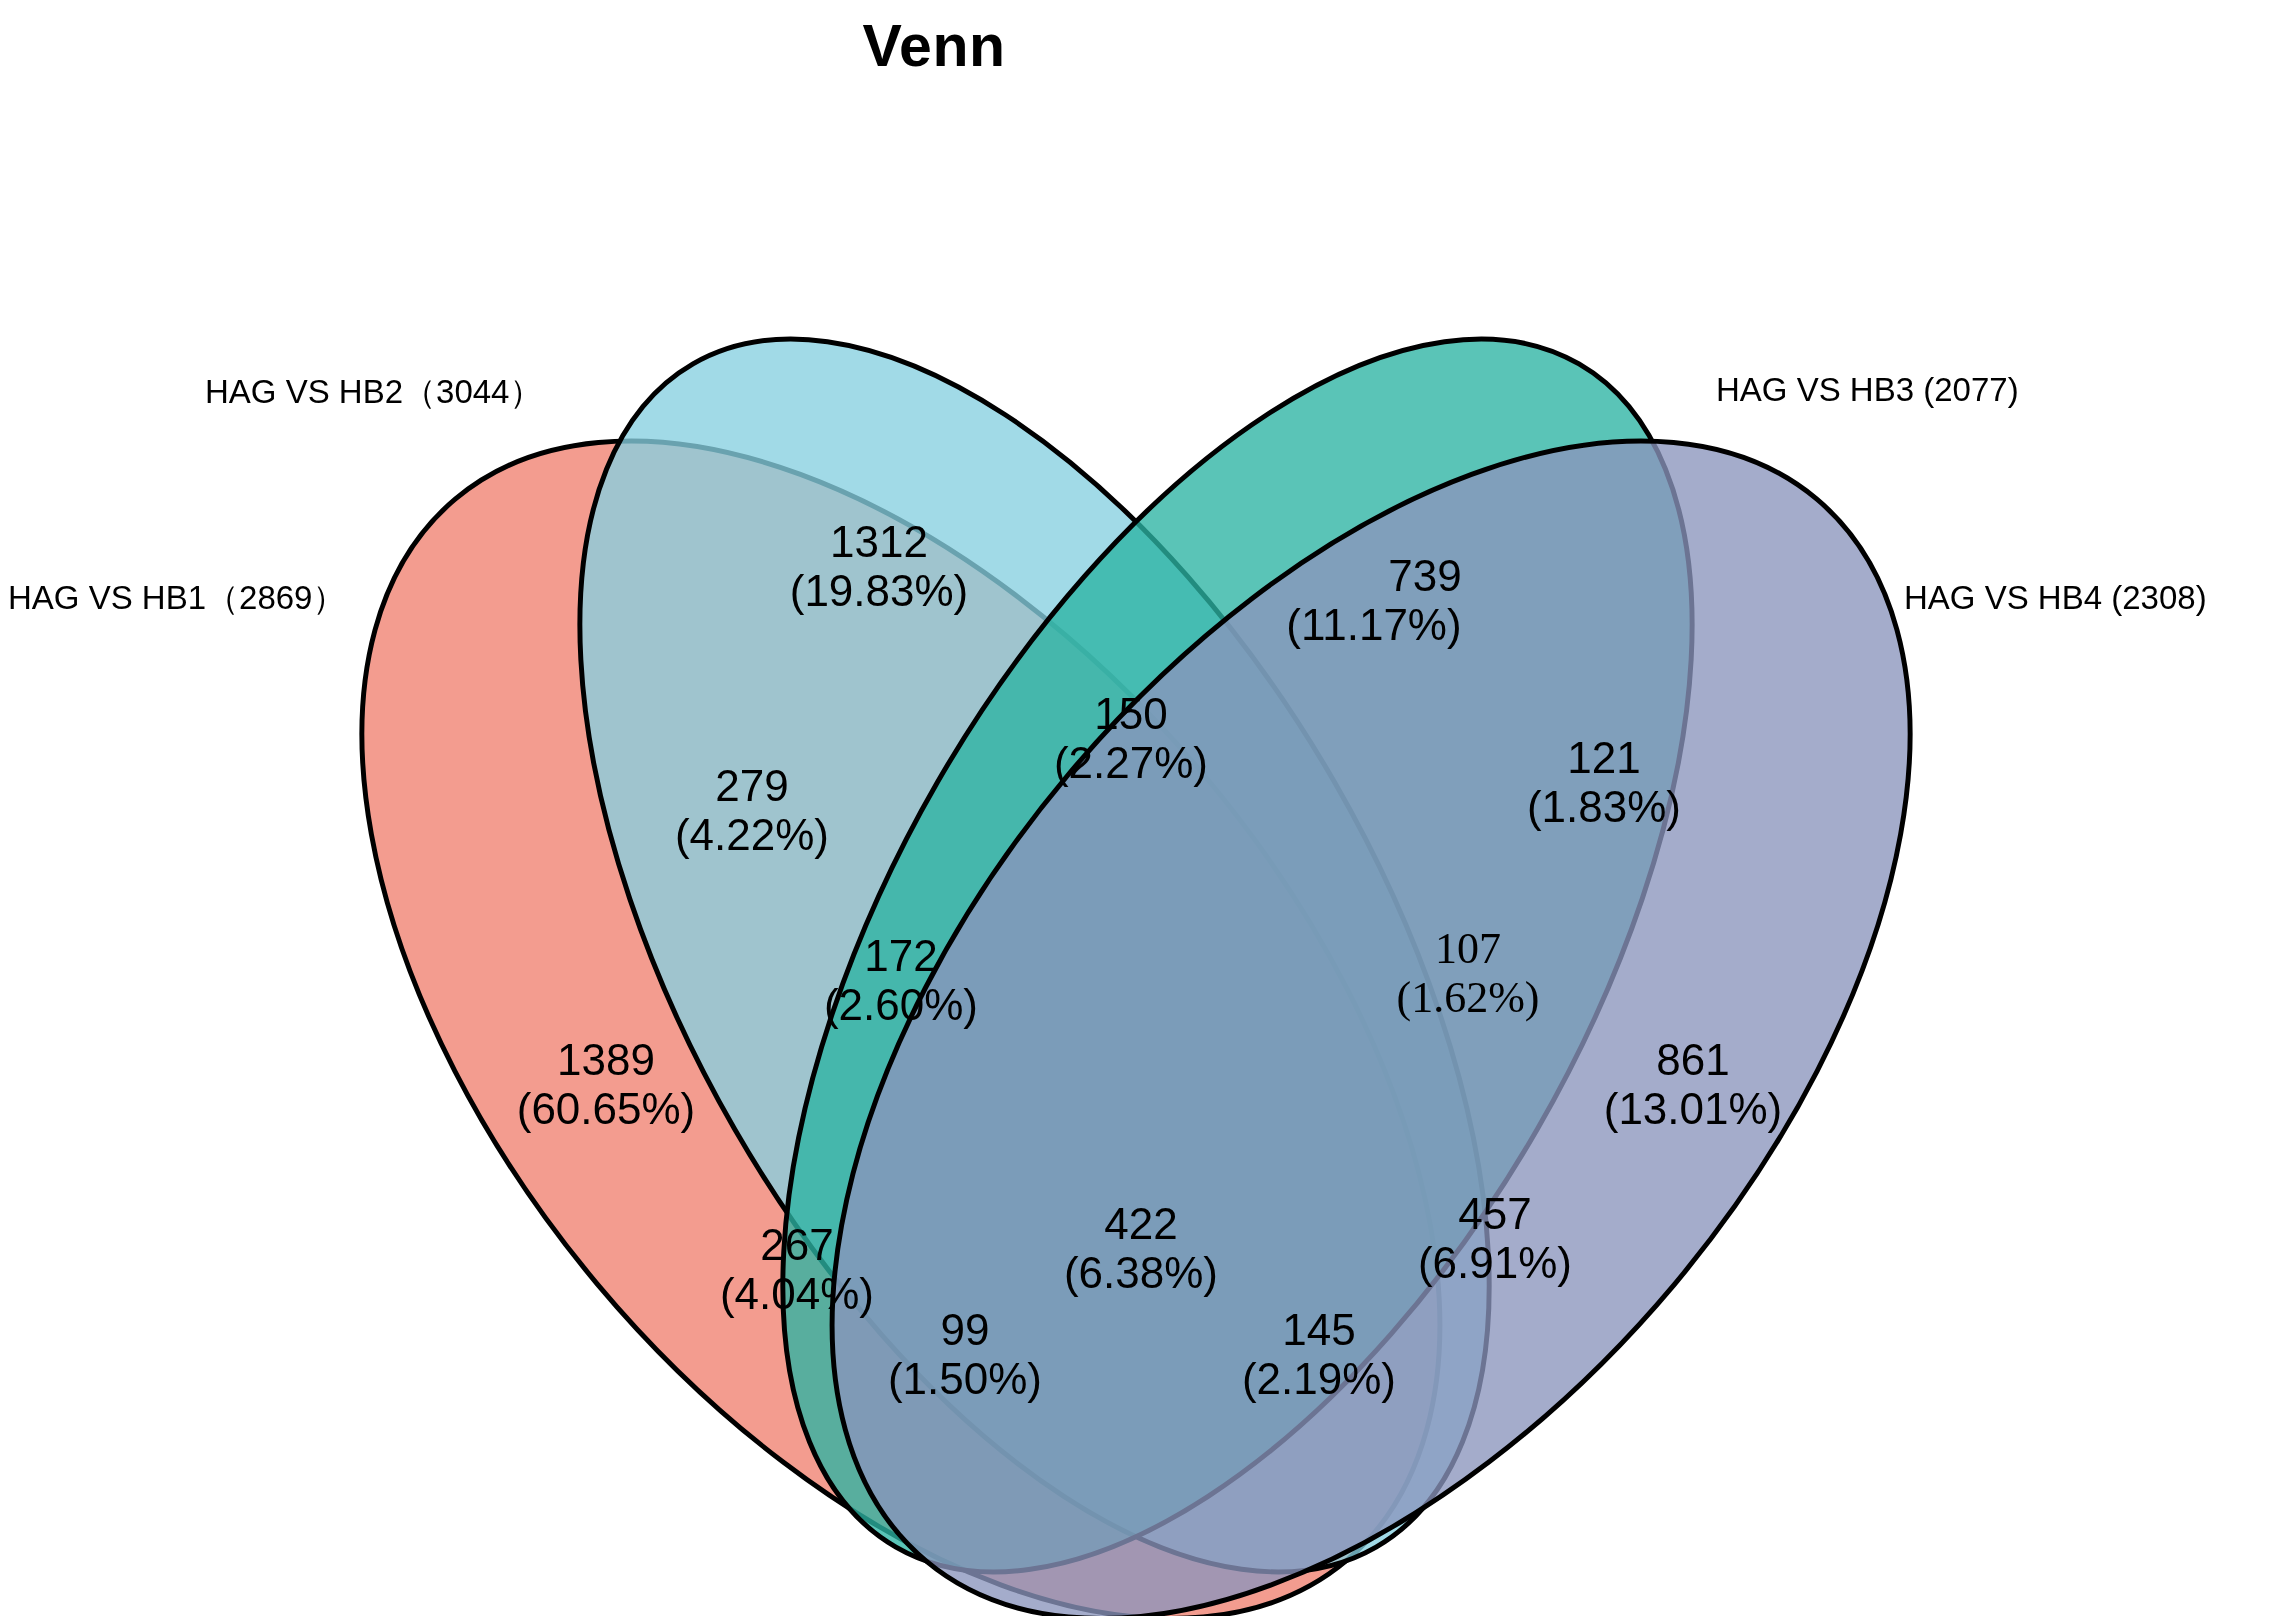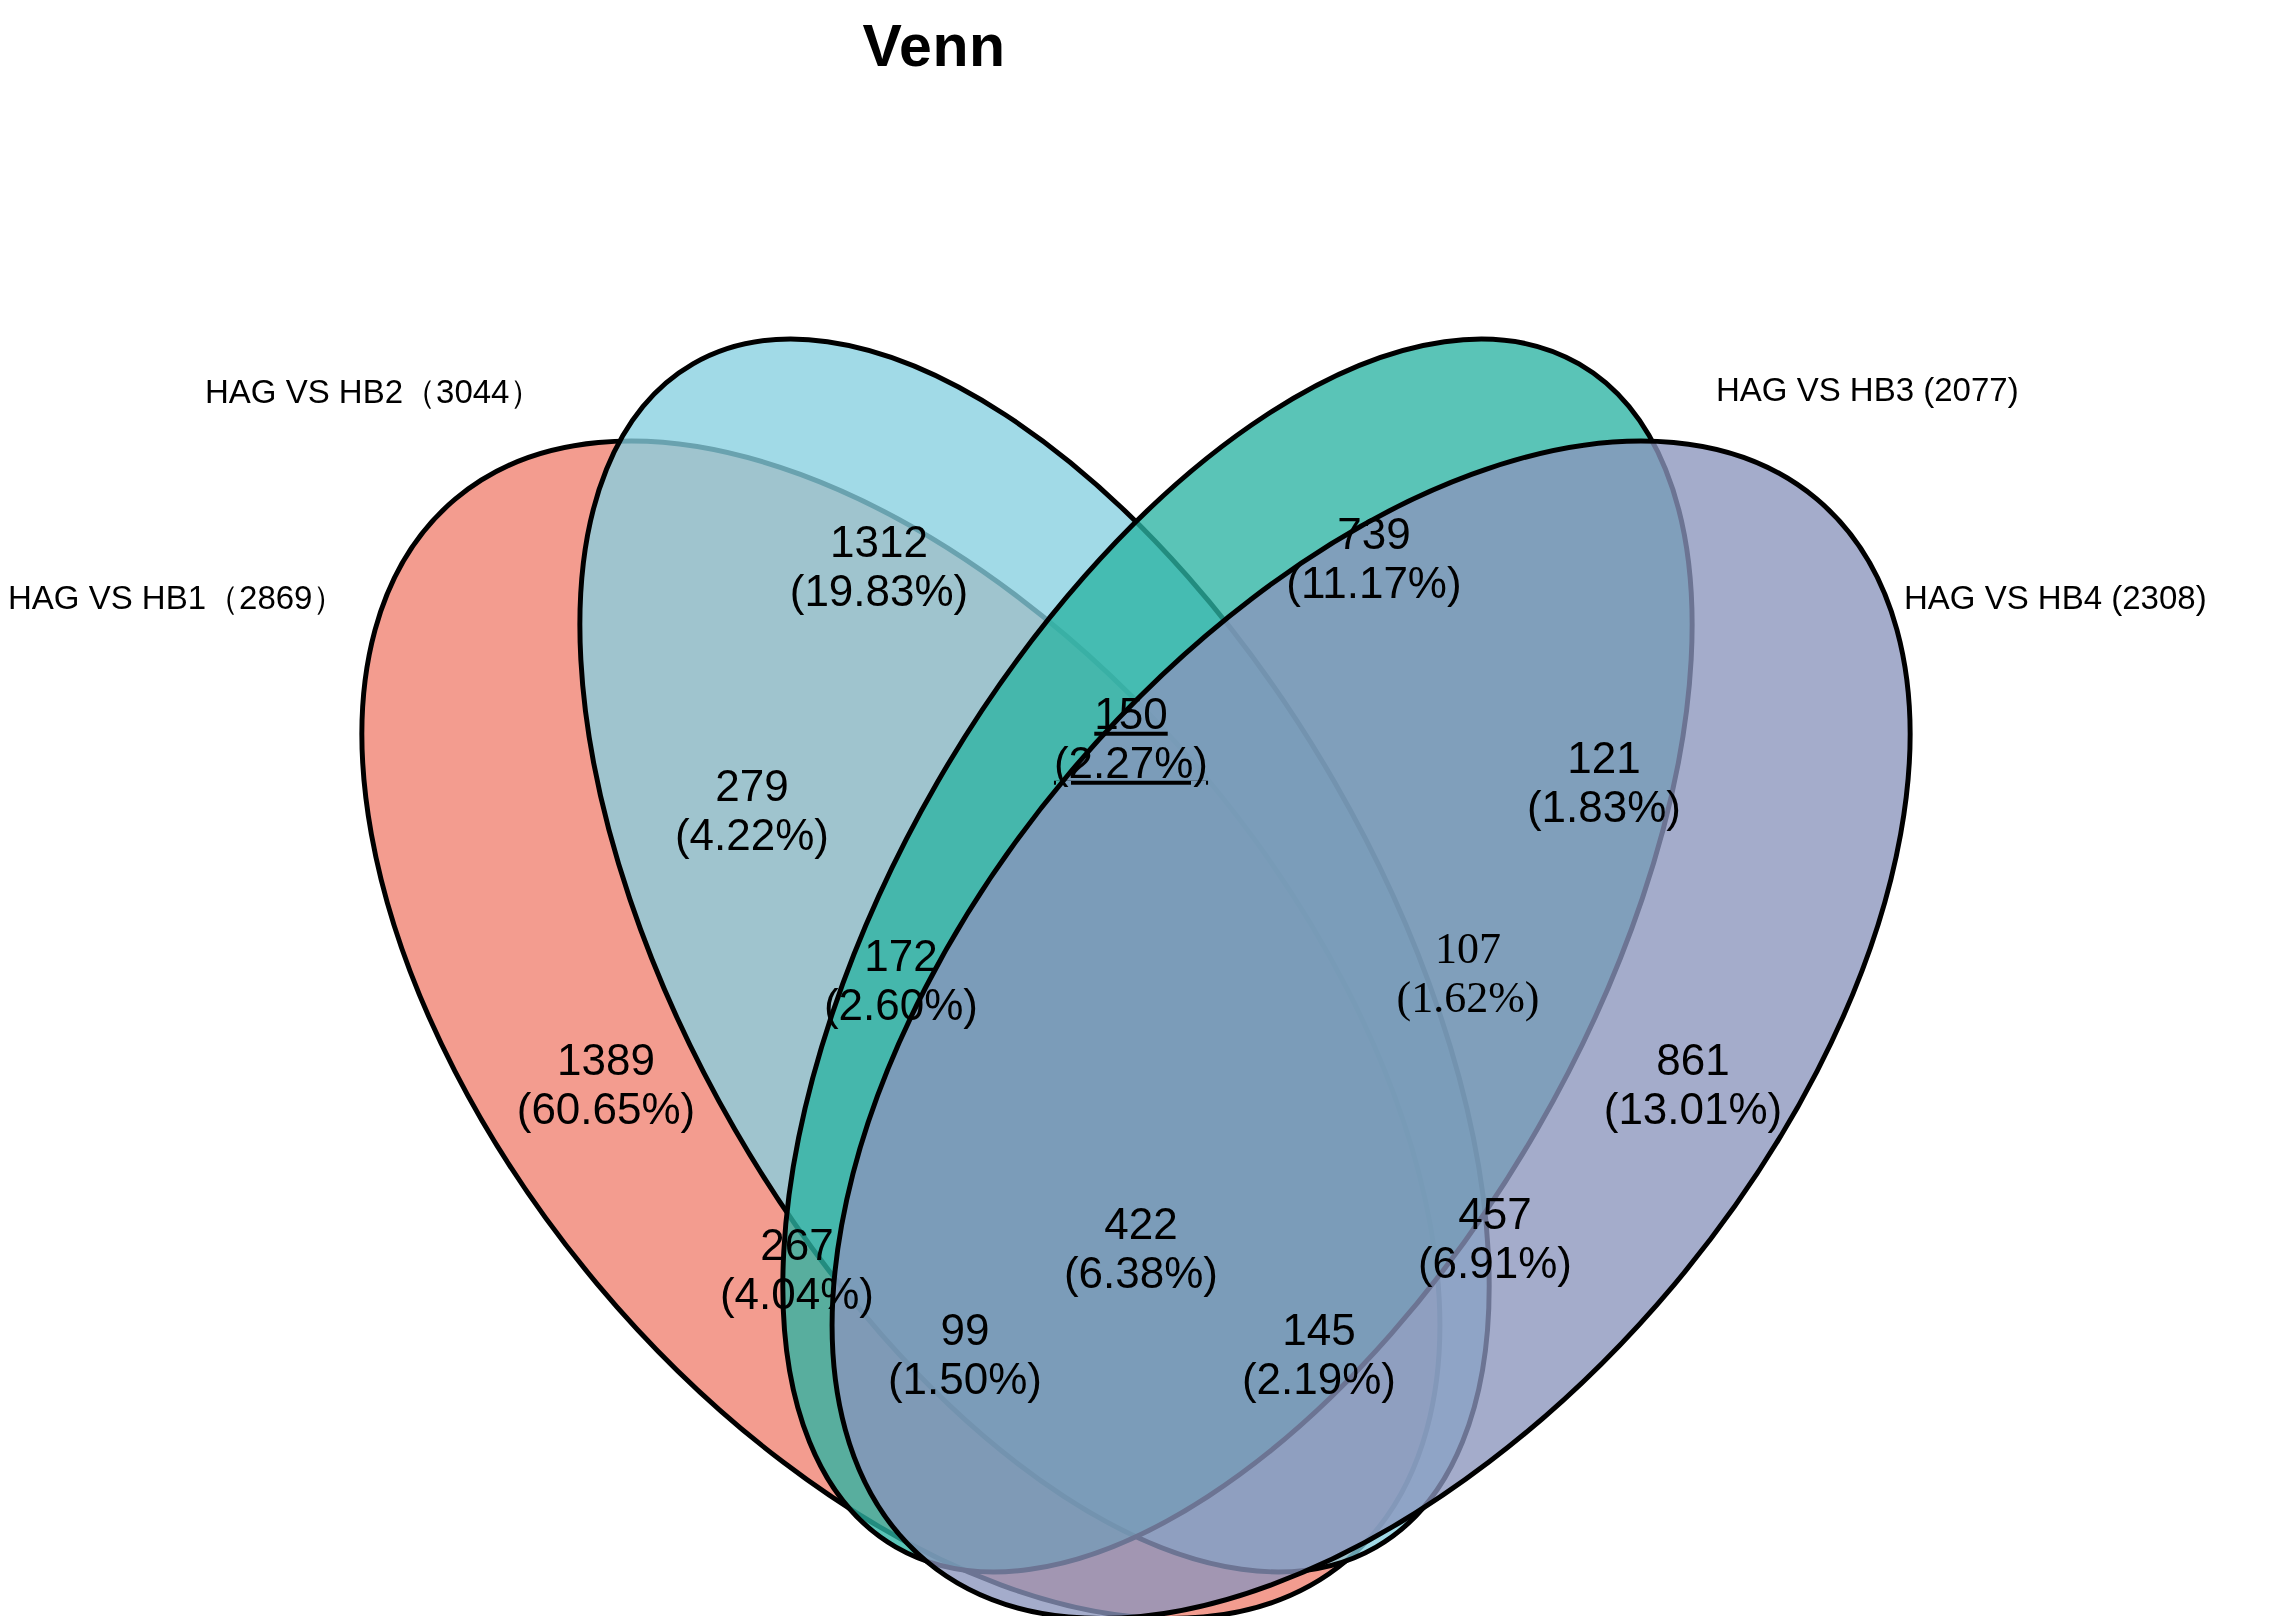--- a/index.html
+++ b/index.html
@@ -91,26 +91,26 @@
   <div class="set-label" id="label-hb1">HAG VS HB1（2869）</div>
   <div class="set-label" id="label-hb2">HAG VS HB2（3044）</div>
   <div class="set-label" id="label-hb3">HAG VS HB3 (2077)</div>
   <div class="set-label" id="label-hb4">HAG VS HB4 (2308)</div>
 
   <div class="region-label" style="left:879px;  top:566px;">
     <span class="cnt">1312</span>
     <span class="pct">(19.83%)</span>
   </div>
 
-  <div class="region-label" style="left:1374px; top:558px;">
+  <div class="region-label" style="left:1374px; top:600px;text-align:right;">
     <span class="cnt">739</span>
     <span class="pct">(11.17%)</span>
   </div>
 
-  <div class="region-label" style="left:1131px; top:738px;text-decoration:underline;">
+  <div class="region-label" style="left:1131px; top:738px;">
     <span class="cnt">150</span>
     <span class="pct">(2.27%)</span>
   </div>
 
   <div class="region-label" style="left:752px;  top:810px;">
     <span class="cnt">279</span>
     <span class="pct">(4.22%)</span>
   </div>
 
   <div class="region-label" style="left:1604px; top:782px;">

